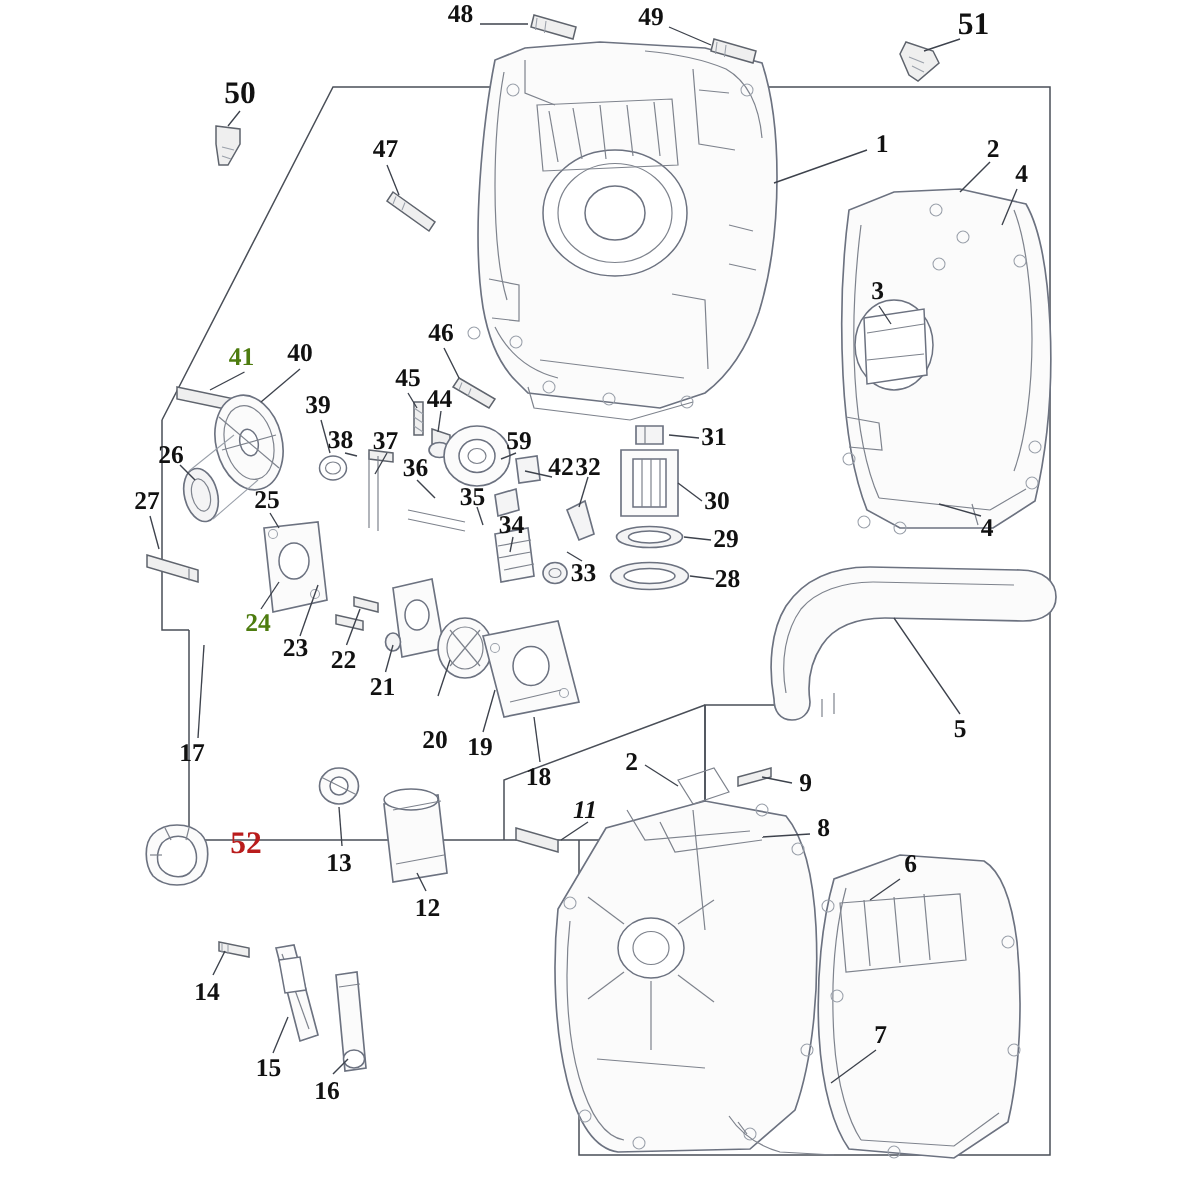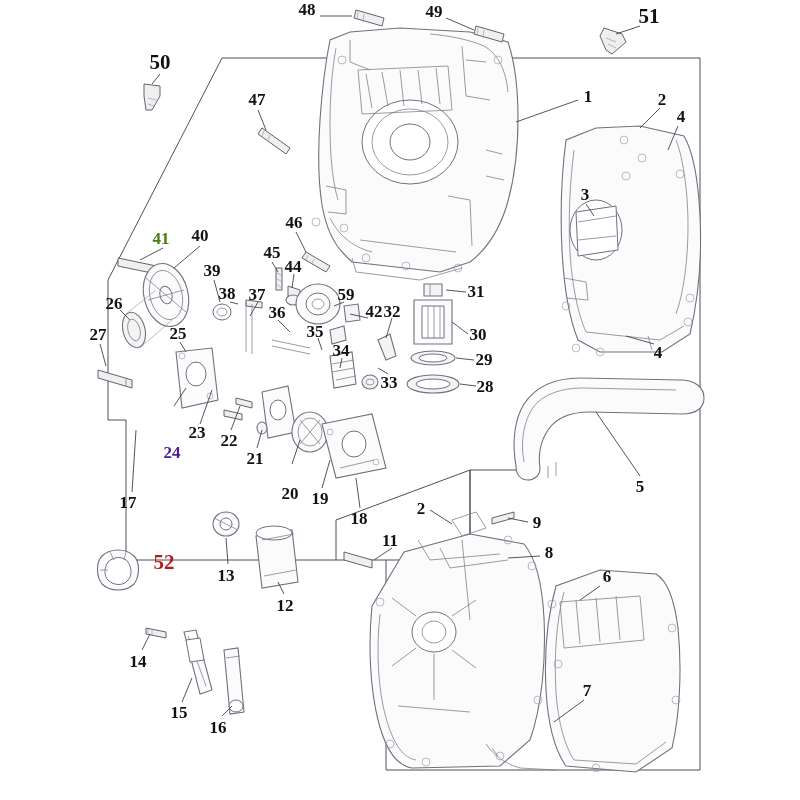--- a/index.html
+++ b/index.html
@@ -392,33 +392,33 @@
       <div class="callout cal-md" style="left: 277px; top: 312px; color: rgb(17, 17, 17);">36</div>
       <div class="callout cal-md" style="left: 478px; top: 334px; color: rgb(17, 17, 17);">30</div>
       <div class="callout cal-md" style="left: 315px; top: 331px; color: rgb(17, 17, 17);">35</div>
       <div class="callout cal-md" style="left: 178px; top: 333px; color: rgb(17, 17, 17);">25</div>
       <div class="callout cal-md" style="left: 98px; top: 334px; color: rgb(17, 17, 17);">27</div>
       <div class="callout cal-md" style="left: 658px; top: 352px; color: rgb(17, 17, 17);">4</div>
       <div class="callout cal-md" style="left: 341px; top: 350px; color: rgb(17, 17, 17);">34</div>
       <div class="callout cal-md" style="left: 484px; top: 359px; color: rgb(17, 17, 17);">29</div>
       <div class="callout cal-md" style="left: 389px; top: 382px; color: rgb(17, 17, 17);">33</div>
       <div class="callout cal-md" style="left: 485px; top: 386px; color: rgb(17, 17, 17);">28</div>
-      <div class="callout cal-md" style="left: 172px; top: 415px; color: #4c1d95; margin-top: 37px;">24</div>
+      <div class="callout cal-md" style="left: 172px; top: 415px; color: #4d7c0f;">24</div>
       <div class="callout cal-md" style="left: 197px; top: 432px; color: rgb(17, 17, 17);">23</div>
       <div class="callout cal-md" style="left: 229px; top: 440px; color: rgb(17, 17, 17);">22</div>
       <div class="callout cal-md" style="left: 255px; top: 458px; color: rgb(17, 17, 17);">21</div>
       <div class="callout cal-md" style="left: 290px; top: 474px; color: rgb(17, 17, 17); margin-top: 19px;">20</div>
       <div class="callout cal-md" style="left: 640px; top: 486px; color: rgb(17, 17, 17);">5</div>
       <div class="callout cal-md" style="left: 128px; top: 502px; color: rgb(17, 17, 17);">17</div>
       <div class="callout cal-md" style="left: 320px; top: 498px; color: rgb(17, 17, 17);">19</div>
       <div class="callout cal-md" style="left: 421px; top: 508px; color: rgb(17, 17, 17);">2</div>
       <div class="callout cal-md" style="left: 537px; top: 522px; color: rgb(17, 17, 17);">9</div>
       <div class="callout cal-md" style="left: 359px; top: 518px; color: rgb(17, 17, 17);">18</div>
       <div class="callout cal-lg" style="left: 164px; top: 538px; color: #b91c1c; margin-top: 24px;">52</div>
-      <div class="callout cal-md" style="left: 390px; top: 540px; color: rgb(17, 17, 17);">11</div>
+      <div class="callout cal-md" style="left: 390px; top: 540px; color: rgb(17, 17, 17); font-style: italic;">11</div>
       <div class="callout cal-md" style="left: 549px; top: 552px; color: rgb(17, 17, 17);">8</div>
       <div class="callout cal-md" style="left: 226px; top: 575px; color: rgb(17, 17, 17);">13</div>
       <div class="callout cal-md" style="left: 607px; top: 576px; color: rgb(17, 17, 17);">6</div>
       <div class="callout cal-md" style="left: 285px; top: 605px; color: rgb(17, 17, 17);">12</div>
       <div class="callout cal-md" style="left: 138px; top: 661px; color: rgb(17, 17, 17);">14</div>
       <div class="callout cal-md" style="left: 587px; top: 690px; color: rgb(17, 17, 17);">7</div>
       <div class="callout cal-md" style="left: 179px; top: 712px; color: rgb(17, 17, 17);">15</div>
       <div class="callout cal-md" style="left: 218px; top: 727px; color: rgb(17, 17, 17);">16</div>
     </div>
 </div>

